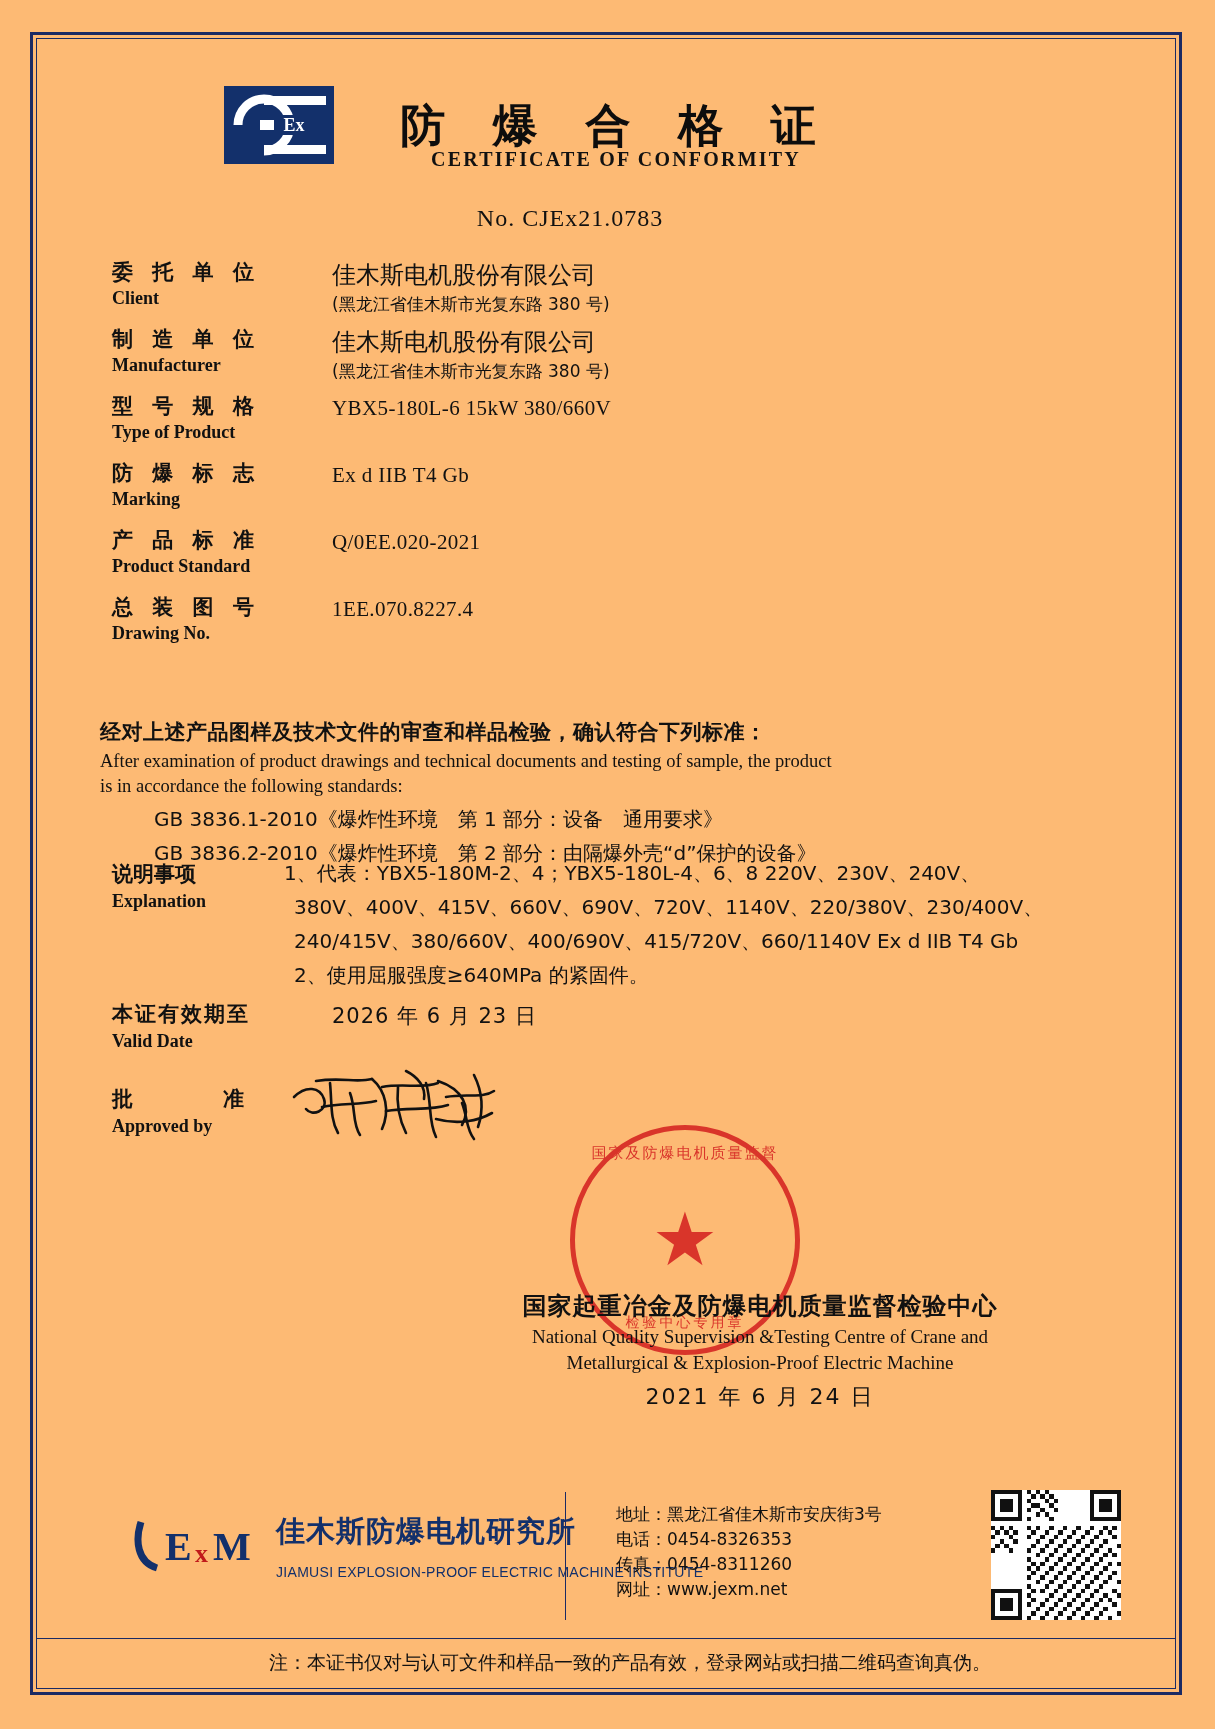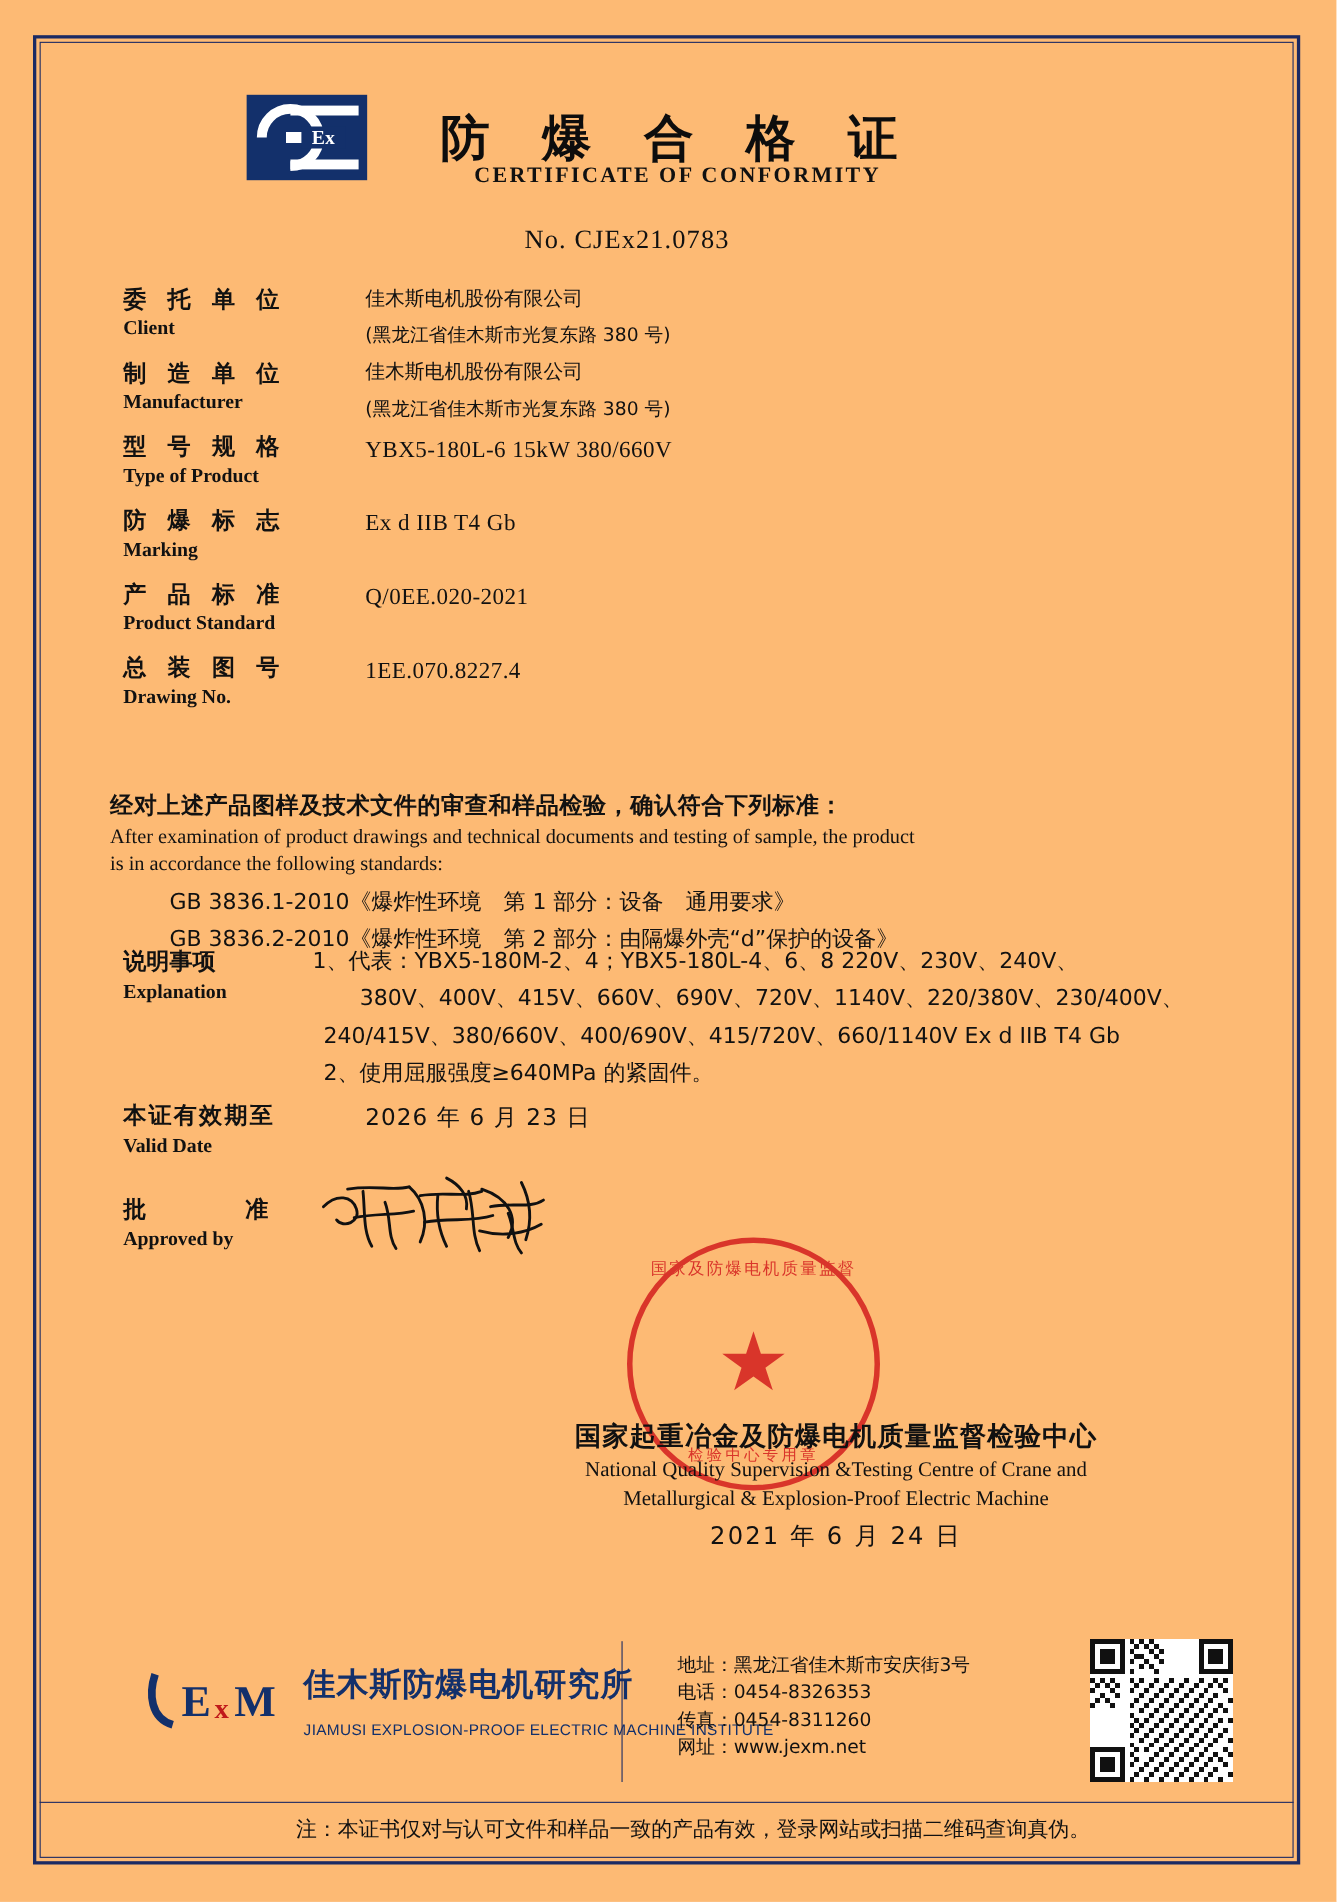--- a/index.html
+++ b/index.html
@@ -105,21 +105,21 @@
   .field-label-en {
     position: absolute;
     left: 76px; top: 30px;
     font-size: 18px;
     font-weight: bold;
     font-family: "Liberation Serif", serif;
   }
   .field-value-cn {
     position: absolute;
     left: 296px; top: 1px;
-    font-size: 18px;
+    font-size: 24px;
     font-family: Liberation Sans, sans-serif;
   }
   .field-value-sub {
     position: absolute;
     left: 296px; top: 35px;
     font-size: 17px;
     font-family: "DejaVu Sans", sans-serif;
   }
   .field-value-en {
     position: absolute;
@@ -189,21 +189,21 @@
     font-family: "Liberation Serif", serif;
   }
   .exp-line {
     position: absolute;
     left: 248px;
     font-size: 20px;
     font-family: "DejaVu Sans", sans-serif;
     white-space: nowrap;
   }
   .exp-l1 { top: 0px; }
-  .exp-l2 { top: 34px; left: 258px; margin-left: 33px;}
+  .exp-l2 { top: 34px; left: 258px;}
   .exp-l3 { top: 68px; left: 258px;}
   .exp-l4 { top: 102px; left: 258px;}
 
   
   .valid {
     position: absolute;
     left: 36px; top: 1000px;
     width: 1140px;
   }
   .valid-cn {

